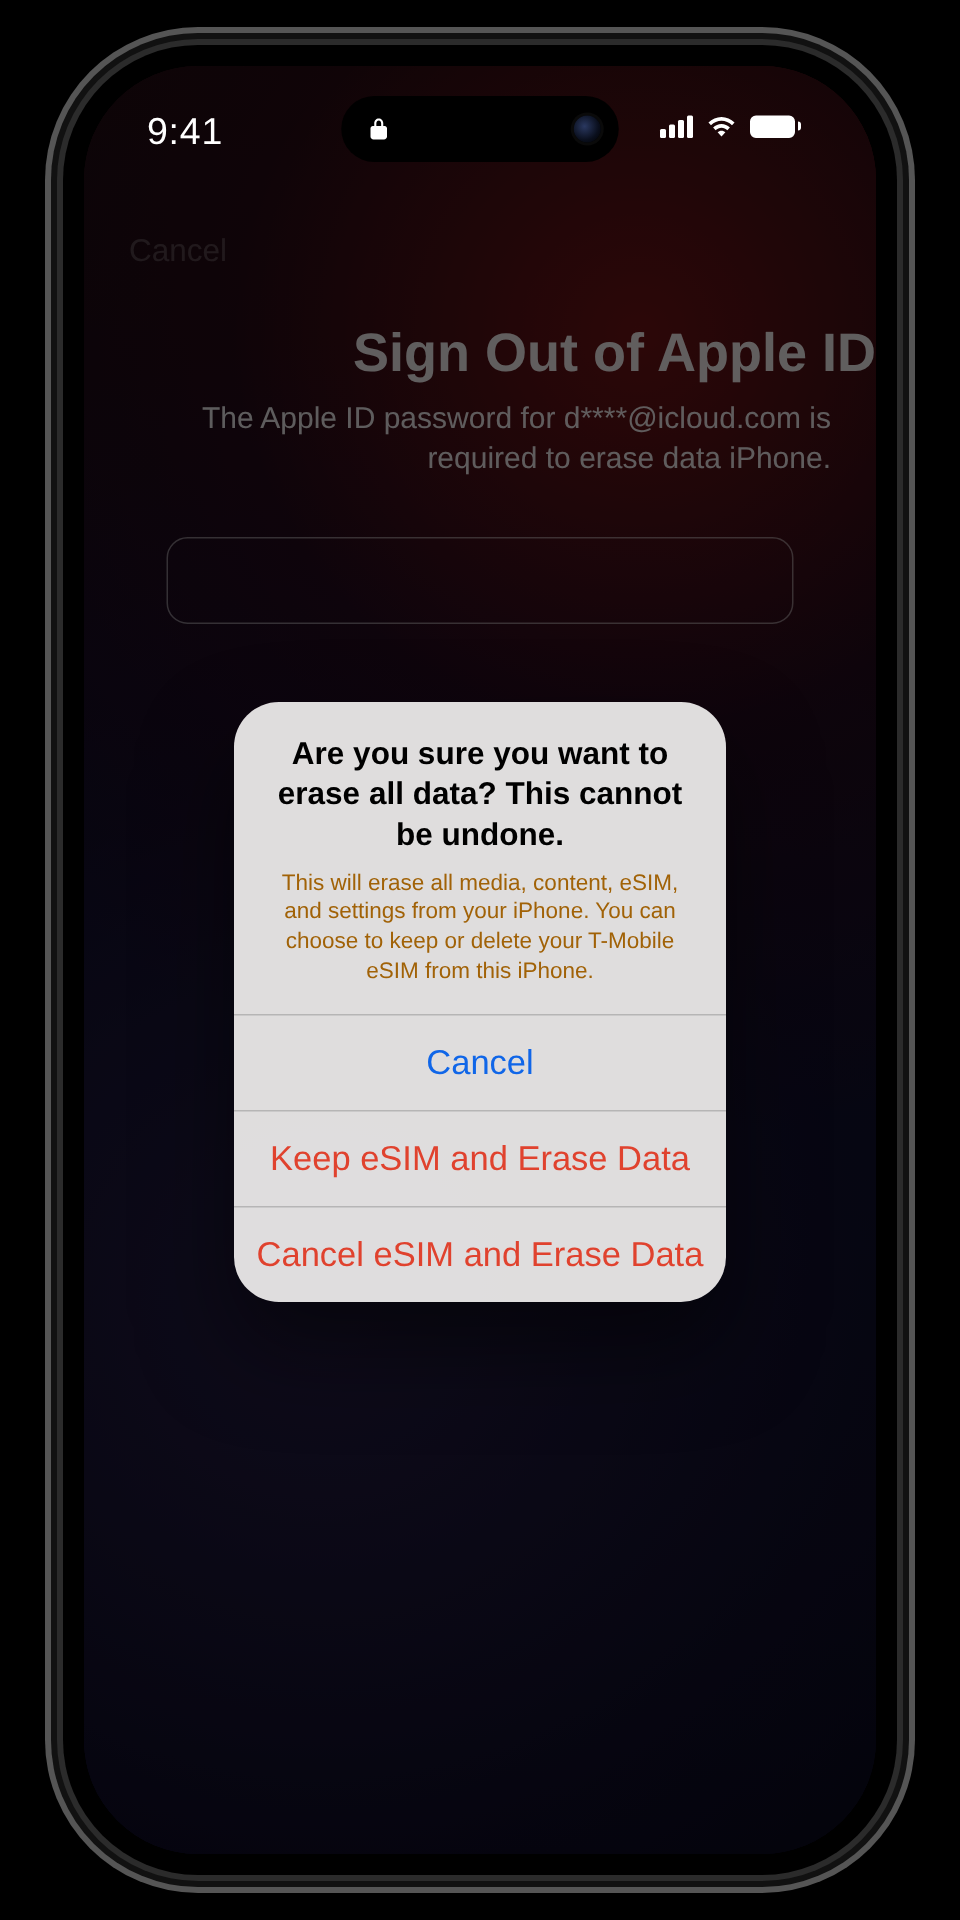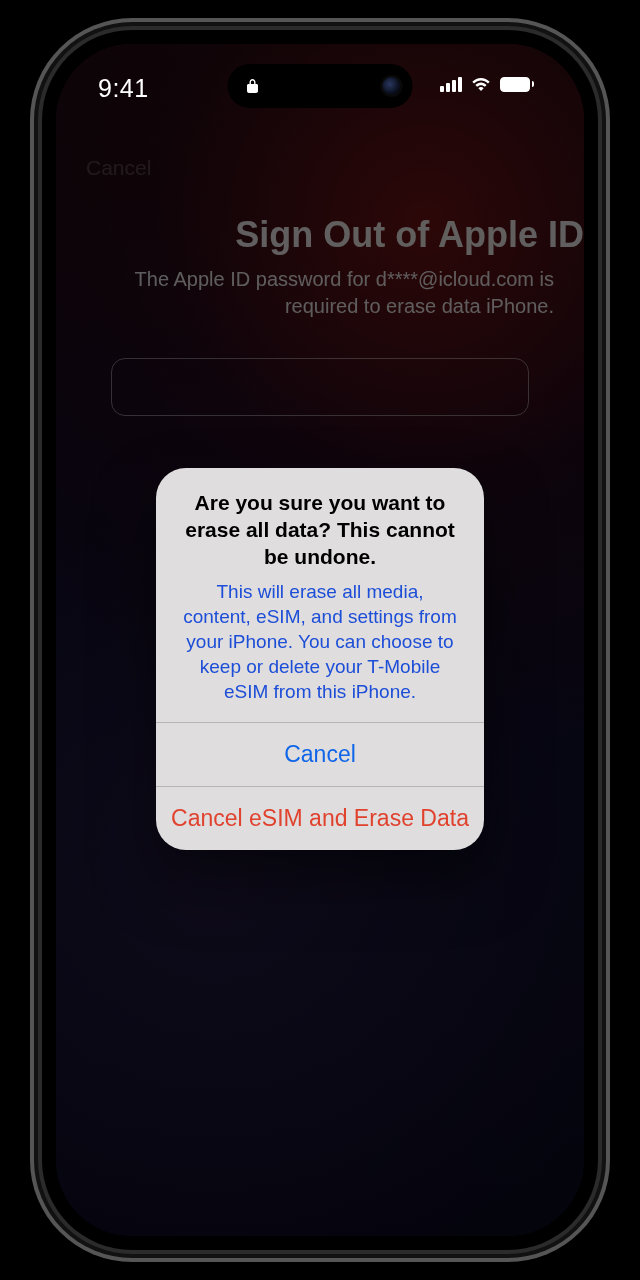--- a/index.html
+++ b/index.html
@@ -191,23 +191,23 @@
     padding: 22px 26px 18px;
     text-align: center;
   }
   .sheet-title {
     font-size: 21px;
     font-weight: 600;
     line-height: 1.28;
   }
   .sheet-msg {
     margin-top: 8px;
-    font-size: 19px;
+    font-size: 15px;
     line-height: 1.32;
-    color: #1d4ed8;
+    color: #a16207;
   }
   .sheet-btn {
     border-top: 1px solid rgba(0,0,0,0.18);
     height: 64px;
     display: flex;
     align-items: center;
     justify-content: center;
     font-size: 23px;
     font-weight: 400;
     cursor: pointer;
@@ -266,17 +266,18 @@
       </div>
       <div class="camera"></div>
     </div>
 
     <div class="sheet">
       <div class="sheet-header">
         <div class="sheet-title">Are you sure you want to erase all data? This cannot be undone.</div>
         <div class="sheet-msg">This will erase all media, content, eSIM, and settings from your iPhone. You can choose to keep or delete your T-Mobile eSIM from this iPhone.</div>
       </div>
       <div class="sheet-btn blue">Cancel</div>
+      <div class="sheet-btn red">Keep eSIM and Erase Data</div>
       <div class="sheet-btn red">Cancel eSIM and Erase Data</div>
     </div>
 
   </div>
 </div>
 
 </body></html>

